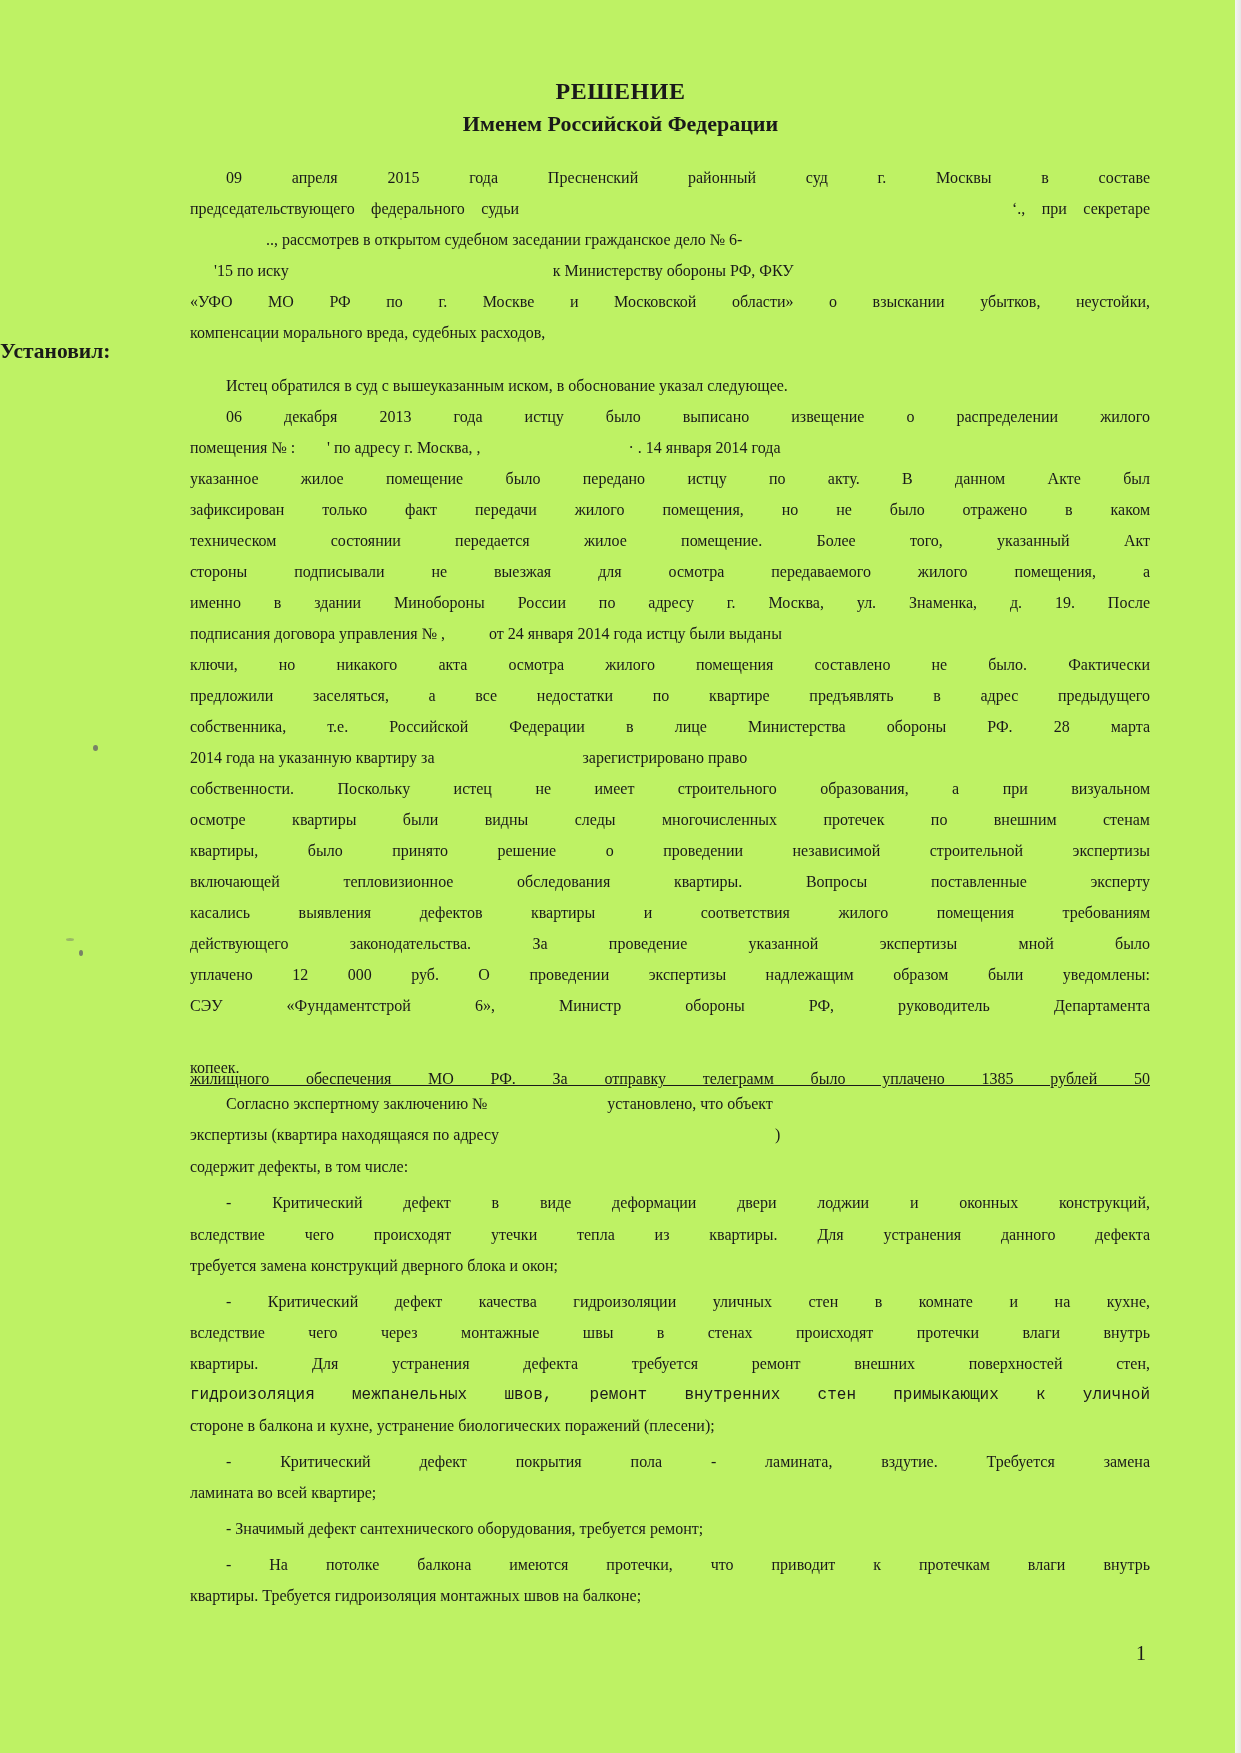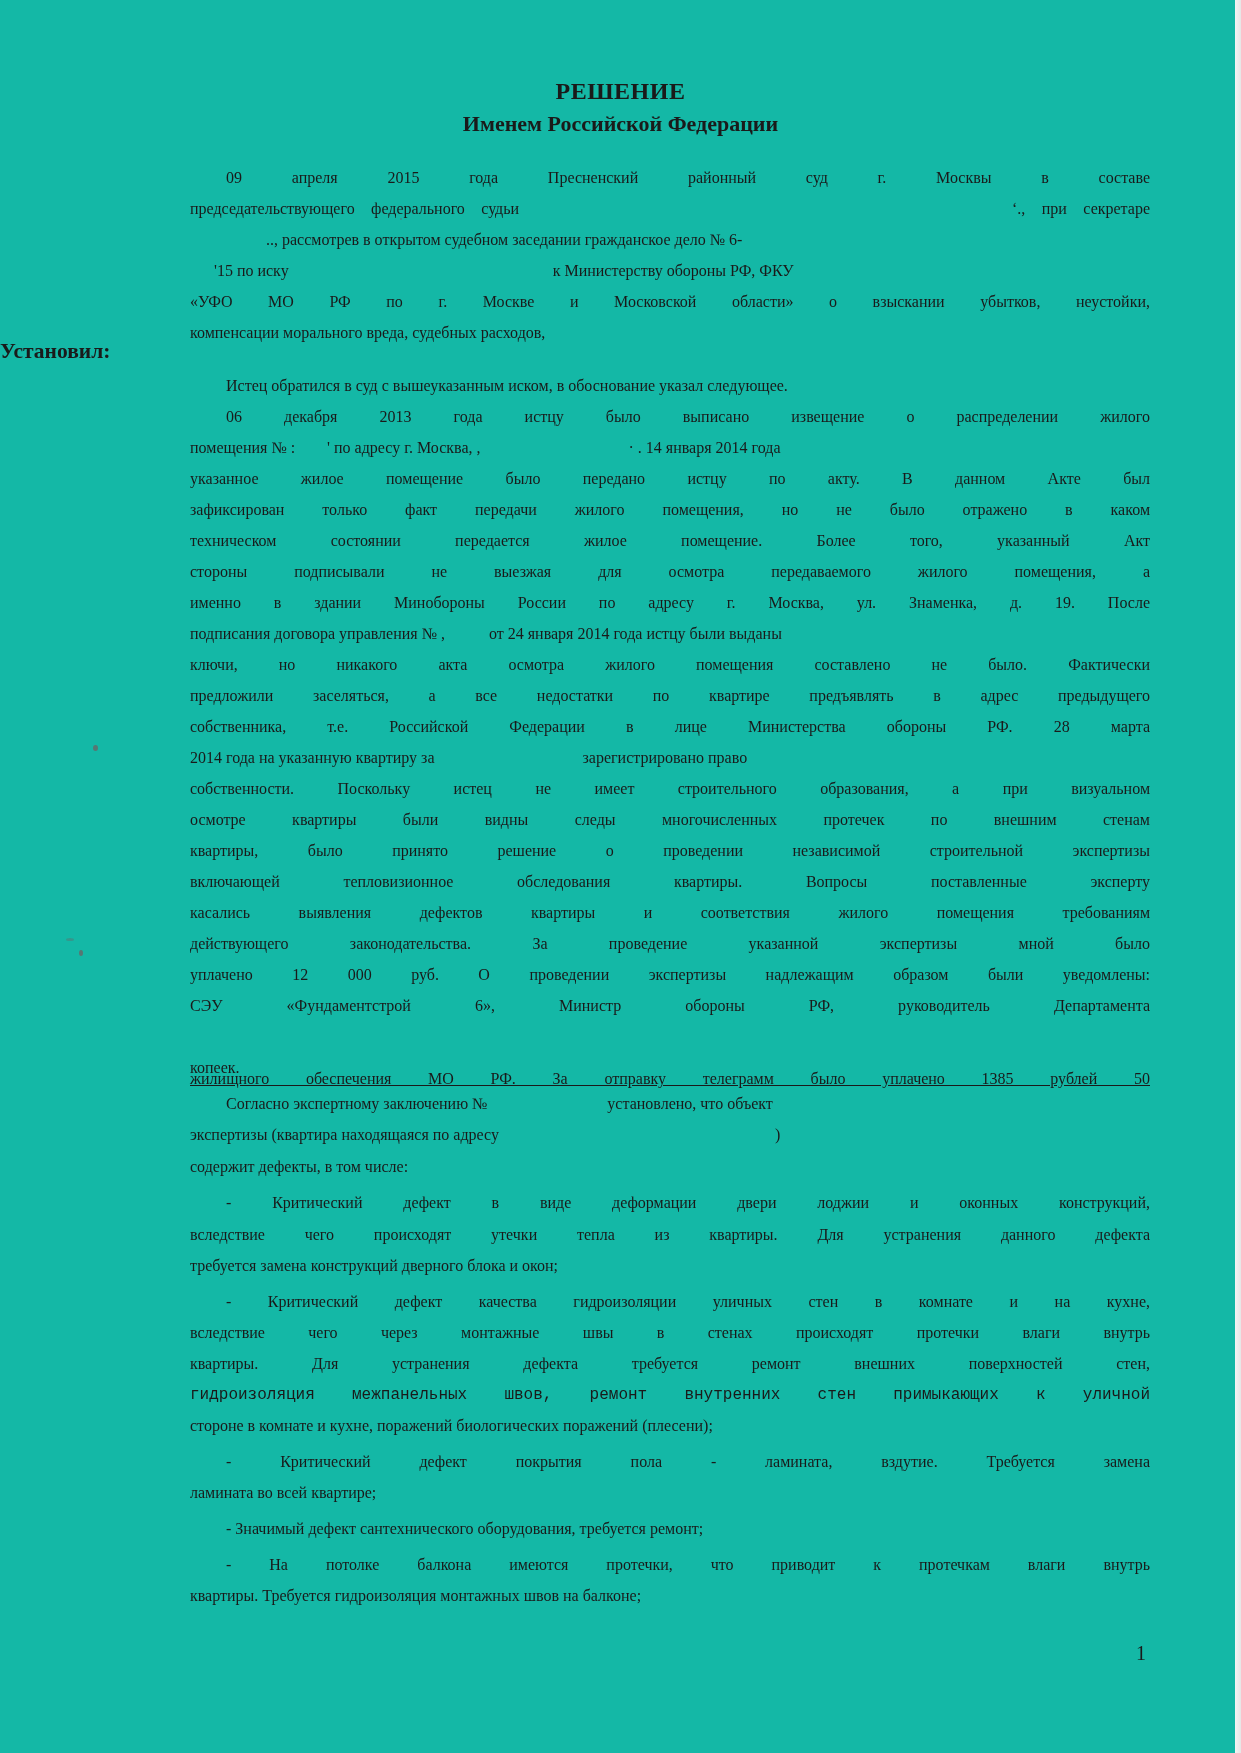--- a/index.html
+++ b/index.html
@@ -1,18 +1,18 @@
 <!DOCTYPE html>
 <html><head>
 <meta charset="utf-8">
 <style>
   html, body { margin: 0; padding: 0; background: #ffffff; }
   body { width: 1241px; height: 1753px; position: relative; overflow: hidden;
          font-family: "Liberation Serif", "DejaVu Serif", serif; color: #1a1a1a; }
-  .page { position: absolute; left: 0; top: 0; width: 1241px; height: 1753px; background: #14b8a6; }
+  .page { position: absolute; left: 0; top: 0; width: 1241px; height: 1753px; background: #bef264; }
   .edge { position: absolute; right: 0; top: 0; width: 6px; height: 1753px; background: linear-gradient(to right, #f4f4f4, #e6e6e6); }
   .title { position: absolute; left: 0; width: 1241px; text-align: center; font-weight: bold; }
   .t1 { top: 78px; font-size: 24px; letter-spacing: 0.5px; }
   .t2 { top: 111px; font-size: 22px; }
   .line { position: absolute; left: 190px; width: 960px; font-size: 16px; line-height: 30px; height: 30px; white-space: nowrap; }
   .line.j { text-align: justify; text-align-last: justify; }
   .line.ind { left: 226px; width: 924px; }
   .sub { position: absolute; left: 0; width: 1241px; font-weight: bold; font-size: 21.5px; top: 339px; }
   .pagenum { position: absolute; left: 1136px; top: 1642px; font-size: 20px; }
   .mark { position: absolute; background: #666; border-radius: 50%; opacity: 0.8; }
@@ -59,21 +59,21 @@
       <div class="line ind" style="top: 1089px; white-space: pre;">Согласно экспертному заключению №                              установлено, что объект</div>
       <div class="line" style="top: 1120px; white-space: pre;">экспертизы (квартира находящаяся по адресу                                                                     )</div>
       <div class="line" style="top: 1152px; white-space: pre;">содержит дефекты, в том числе:</div>
       <div class="line ind j" style="top: 1188px; white-space: pre;">- Критический дефект в виде деформации двери лоджии и оконных конструкций,</div>
       <div class="line j" style="top: 1220px; white-space: pre;">вследствие чего происходят утечки тепла из квартиры. Для устранения данного дефекта</div>
       <div class="line" style="top: 1251px; white-space: pre;">требуется замена конструкций дверного блока и окон;</div>
       <div class="line ind j" style="top: 1287px; white-space: pre;">- Критический дефект качества гидроизоляции уличных стен в комнате и на кухне,</div>
       <div class="line j" style="top: 1318px; white-space: pre;">вследствие чего через монтажные швы в стенах происходят протечки влаги внутрь</div>
       <div class="line j" style="top: 1349px; white-space: pre;">квартиры. Для устранения дефекта требуется ремонт внешних поверхностей стен,</div>
       <div class="line j" style="top: 1380px; white-space: pre; font-family: Liberation Mono, monospace;">гидроизоляция межпанельных швов, ремонт внутренних стен примыкающих к уличной</div>
-      <div class="line" style="top: 1411px; white-space: pre;">стороне в комнате и кухне, поражений биологических поражений (плесени);</div>
+      <div class="line" style="top: 1411px; white-space: pre;">стороне в балкона и кухне, устранение биологических поражений (плесени);</div>
       <div class="line ind j" style="top: 1447px; white-space: pre;">- Критический дефект покрытия пола - ламината, вздутие. Требуется замена</div>
       <div class="line" style="top: 1478px; white-space: pre;">ламината во всей квартире;</div>
       <div class="line ind" style="top: 1514px; white-space: pre;">- Значимый дефект сантехнического оборудования, требуется ремонт;</div>
       <div class="line ind j" style="top: 1550px; white-space: pre;">- На потолке балкона имеются протечки, что приводит к протечкам влаги внутрь</div>
       <div class="line" style="top: 1581px; white-space: pre;">квартиры. Требуется гидроизоляция монтажных швов на балконе;</div>
     </div>
 
   <div class="sub">Установил:</div>
 
   <div class="pagenum">1</div>

